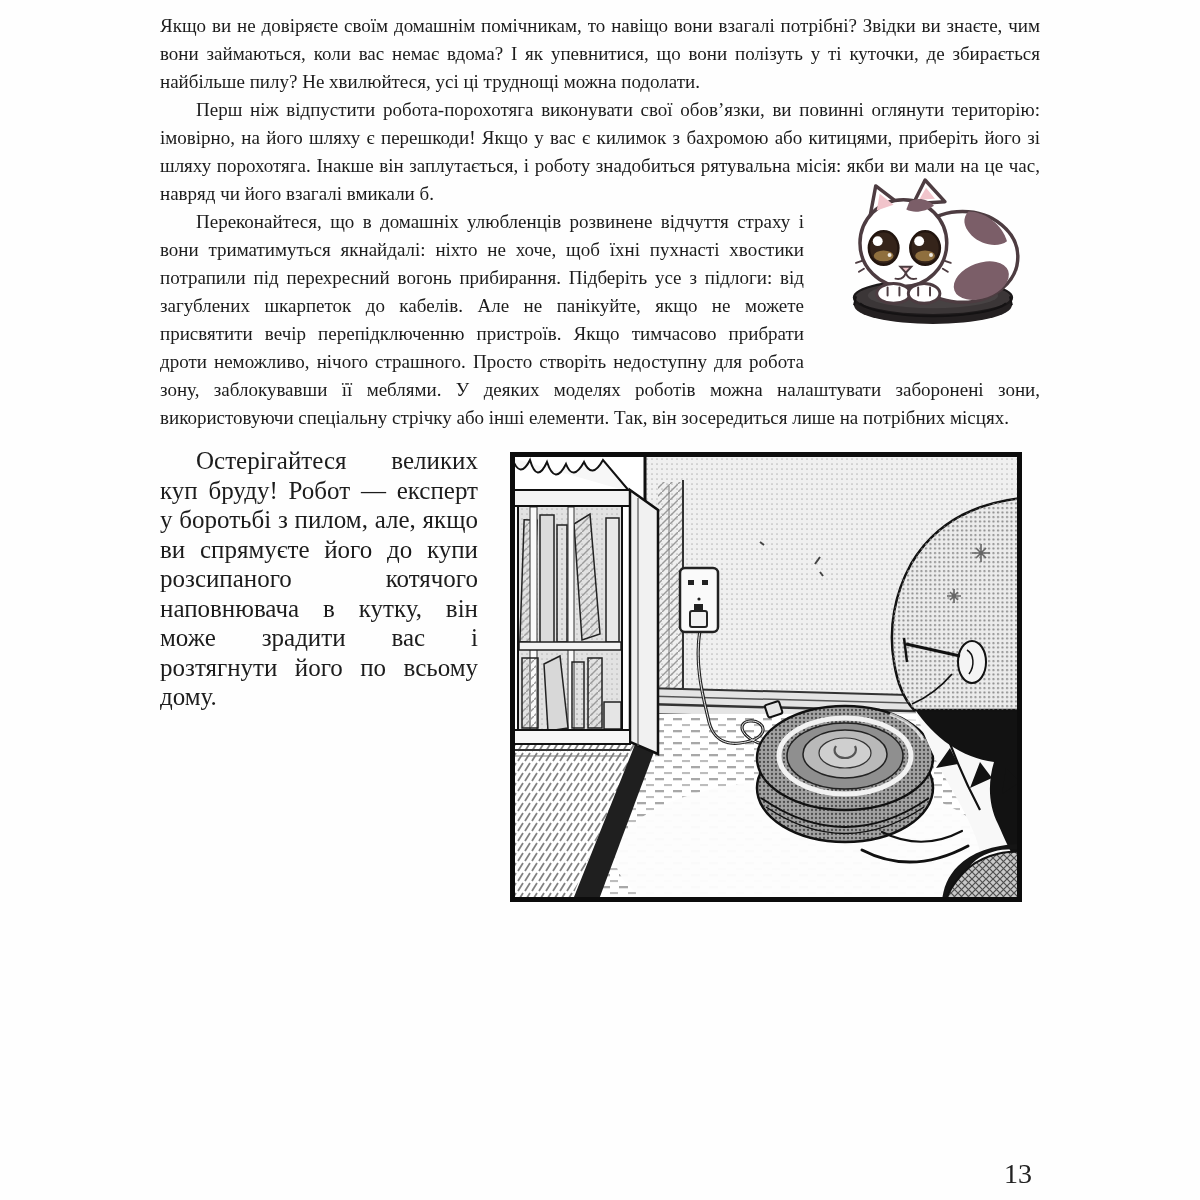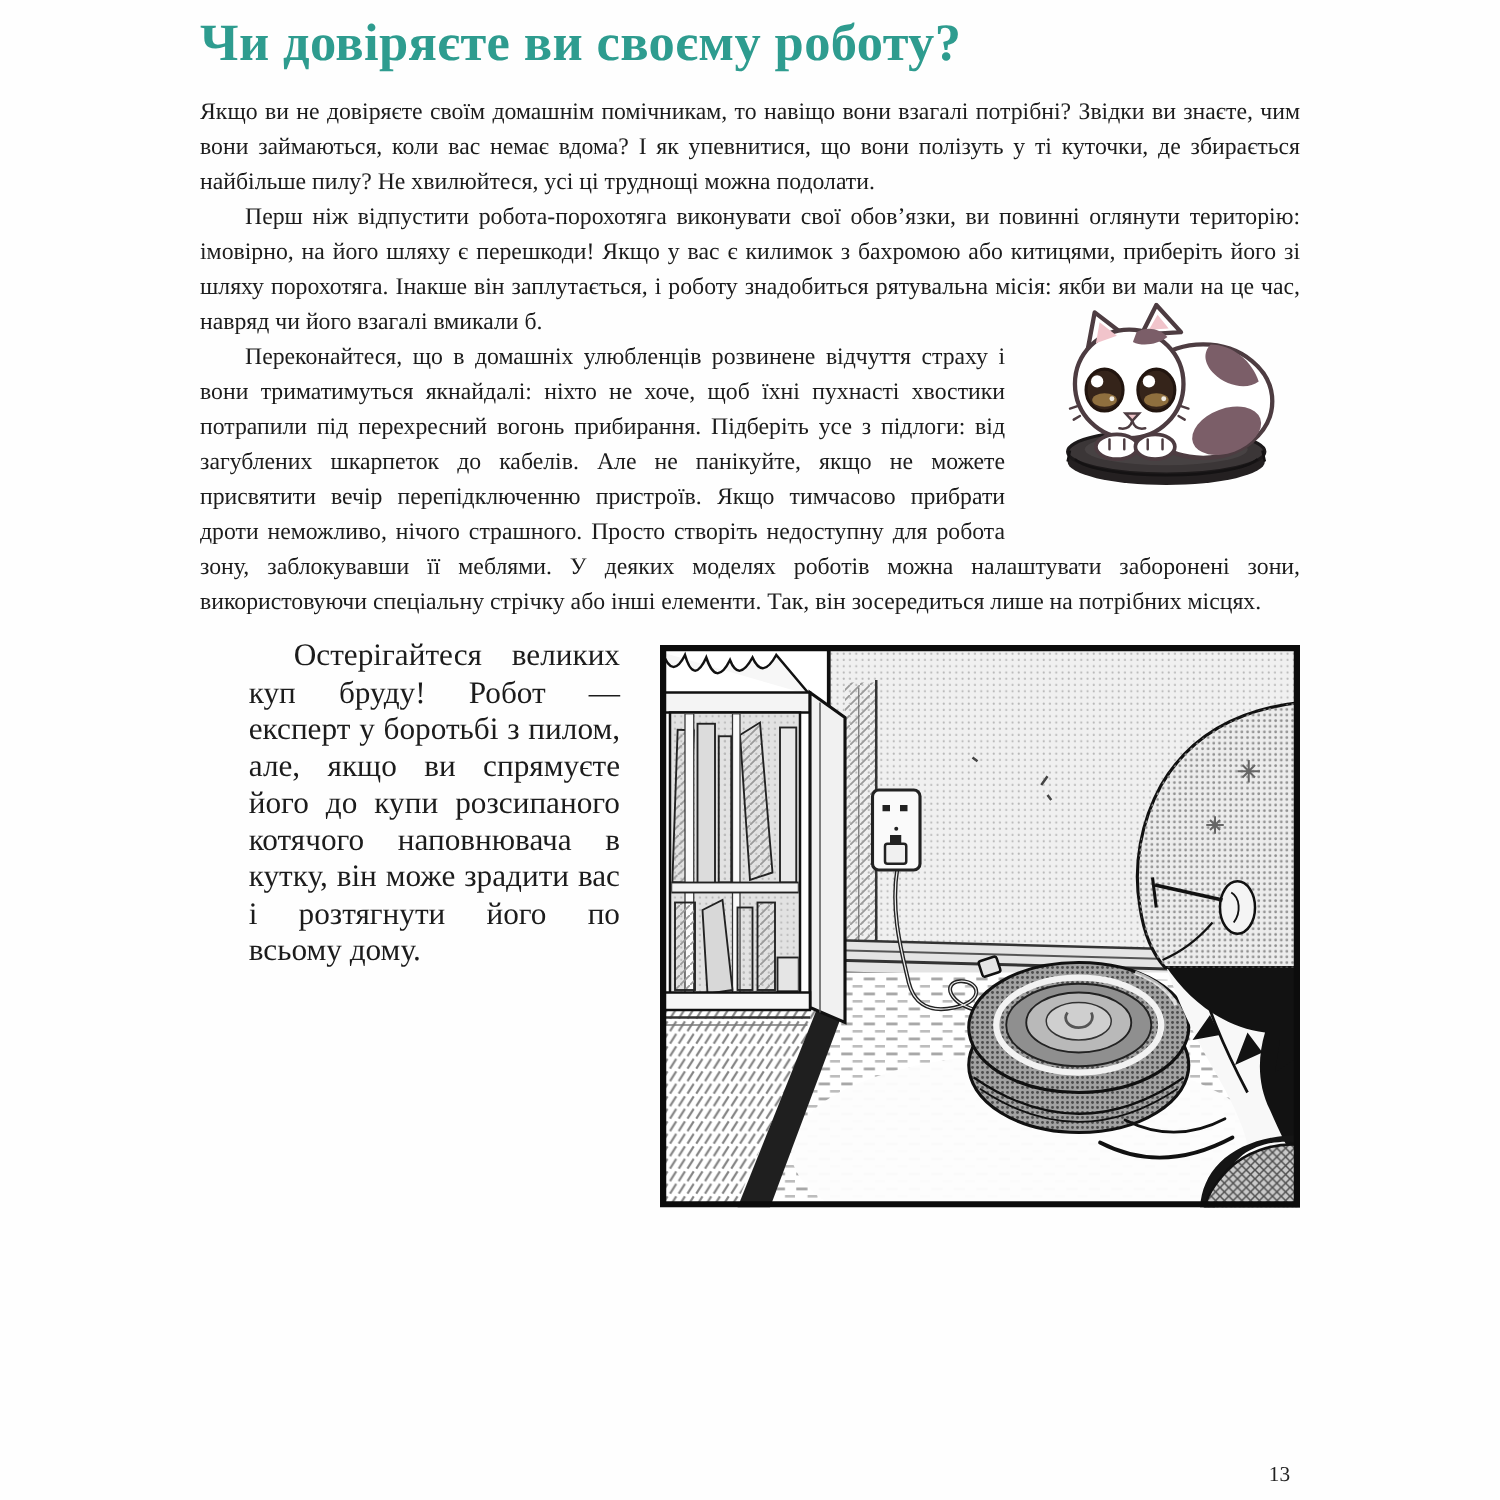--- a/index.html
+++ b/index.html
@@ -11,36 +11,35 @@
   h1.title{
     margin:0 0 18px 0;font-size:42px;line-height:1.1;font-weight:bold;
     color:#2e9c8f;letter-spacing:0.3px;
   }
   p.para{font-size:19px;line-height:28px;text-align:justify;margin:0;}
   p.indent{text-indent:36px;}
   .cat-float{
     float:right;width:218px;height:148px;margin:-30px 0 30px 18px;
   }
   .cat-float svg{display:block;width:218px;height:148px;}
-  .columns{display:flex;margin-top:14px;margin-left:39px;}
+  .columns{display:flex;margin-top:14px;}
   .col-text{width:318px;}
   .col-text p{font-size:25px;line-height:29.5px;}
   .panel-wrap{margin-left:32px;margin-top:6px;width:512px;height:450px;}
   .panel-wrap svg{display:block;}
   .page-number{
-    position:absolute;right:168px;bottom:10px;font-size:17px;color:#222;
+    position:absolute;right:168px;bottom:10px;font-size:28px;color:#222;
   }
 </style>
 </head>
 <body>
 
 <div class="page">
   <div class="content">
 
-    <h1 class="title"><span>Чи довіряєте ви своєму роботу?</span></h1>
 
     <p class="para">Якщо ви не довіряєте своїм домашнім помічникам, то навіщо вони взагалі потрібні? Звідки ви знаєте, чим вони займаються, коли вас немає вдома? І як упевнитися, що вони полізуть у ті куточки, де збирається найбільше пилу? Не хвилюйтеся, усі ці труднощі можна подолати.</p>
     <p class="para indent">Перш ніж відпустити робота-порохотяга виконувати свої обов’язки, ви повинні оглянути територію: імовірно, на його шляху є перешкоди! Якщо у вас є килимок з бахромою або китицями, приберіть його зі шляху порохотяга. Інакше він заплутається, і роботу знадобиться рятувальна місія: якби ви мали на це час, навряд чи його взагалі вмикали б.</p>
 
     <p class="para indent">
       <span class="cat-float">
 
         <svg viewBox="0 0 220 150" xmlns="http://www.w3.org/2000/svg">
           <g>
             <ellipse cx="112" cy="129" rx="80" ry="19" fill="#242021"></ellipse>

